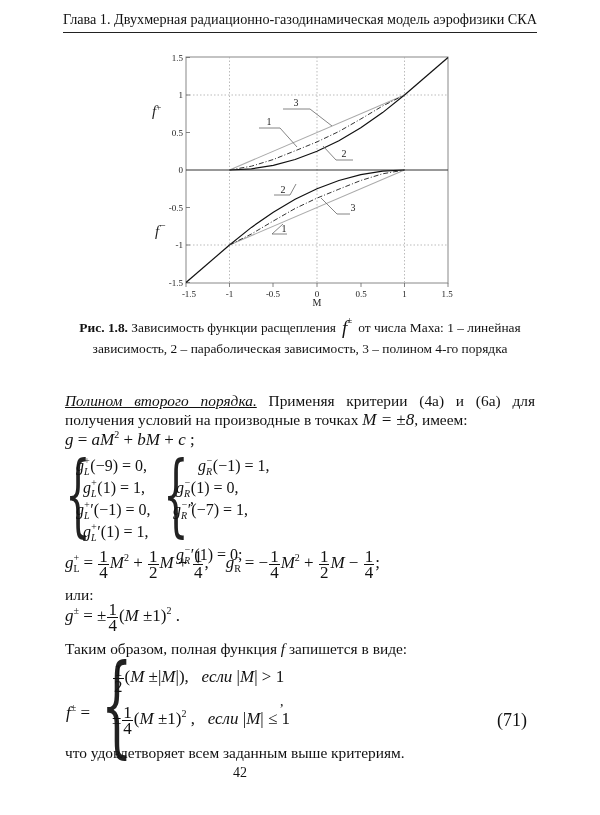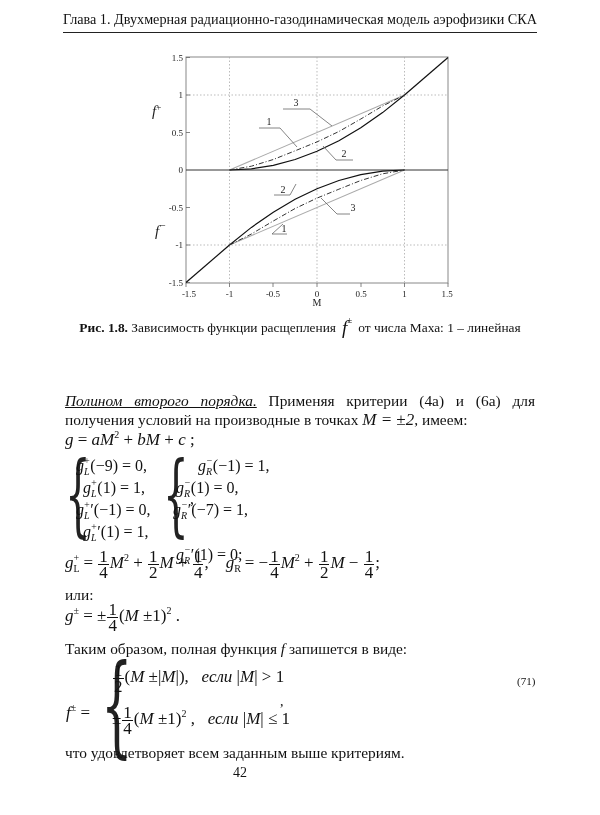--- a/index.html
+++ b/index.html
@@ -22,21 +22,21 @@
   .math { font-style: italic; }
   .m { position: absolute; font-size: 17px; white-space: nowrap; }
   .frac { display: inline-block; vertical-align: middle; text-align: center; font-style: normal; line-height: 15px; margin: 0 1px; }
   .frac span { display: block; }
   .frac .num { border-bottom: 1px solid #111; padding: 0 1px; }
   .brace { position: absolute; font-size: 90px; line-height: 90px; font-family: "DejaVu Serif", serif; transform: scaleX(0.45); transform-origin: left top; color: #222; }
   .sysline { position: absolute; font-size: 16px; white-space: nowrap; font-style: italic; }
   .sysline .n { font-style: normal; }
   .sub { font-size: 10px; vertical-align: -4px; }
   .sup { font-size: 10px; vertical-align: 7px; }
-  .eqno { position: absolute; left: 497px; top: 675px; font-size: 11px; margin-left: 20px; }
+  .eqno { position: absolute; left: 497px; top: 710px; font-size: 18px; }
   .pageno { position: absolute; left: 0; width: 480px; top: 765px; text-align: center; font-size: 14px; }
 </style>
 </head>
 <body>
 
 <div class="hdr">Глава 1. Двухмерная радиационно-газодинамическая модель аэрофизики СКА</div>
 <div class="hdr-rule"></div>
 
 <div class="fig">
 <svg width="320" height="265" viewBox="150 48 320 265" xmlns="http://www.w3.org/2000/svg" font-family="Liberation Serif, serif">
@@ -120,26 +120,27 @@
     <text x="283" y="193">2</text>
     <text x="353" y="211">3</text>
     <text x="284" y="232">1</text>
   </g>
 </svg>
 </div>
 
 <div class="cap">
   <b>Рис. 1.8.</b>
   <span>Зависимость функции расщепления</span><span class="f"><span>f</span><sup>±</sup></span><span>от числа Маха: 1 – линейная</span><br>
+  <span>зависимость, 2 – параболическая зависимость, 3 – полином 4-го порядка</span>
 </div>
 
 <div class="body p1">
   <span class="ul">Полином второго порядка.</span>
   <span>Применяя критерии (4а) и (6а) для получения условий на производные в точках</span>
-  <span class="math" style="font-size:17px;">M = ±2</span><span>, имеем:</span>
+  <span class="math" style="font-size:17px;">M = ±8</span><span>, имеем:</span>
 </div>
 
 <div class="m" style="left:65px; top:429px;">
   <span class="math">g</span> = <span class="math">aM</span><span class="sup">2</span> + <span class="math">bM</span> + <span class="math">c</span> ;
 </div>
 
 <div>
   <div class="brace" style="left:65px; top:449px;">{</div>
   <div class="sysline" style="left:76px; top:455px;">g<span class="sub">L</span><span class="sup" style="margin-left:-6px;">+</span><span class="n">(−9) = 0,</span></div>
   <div class="sysline" style="left:83px; top:477px;">g<span class="sub">L</span><span class="sup" style="margin-left:-6px;">+</span><span class="n">(1) = 1,</span></div>

